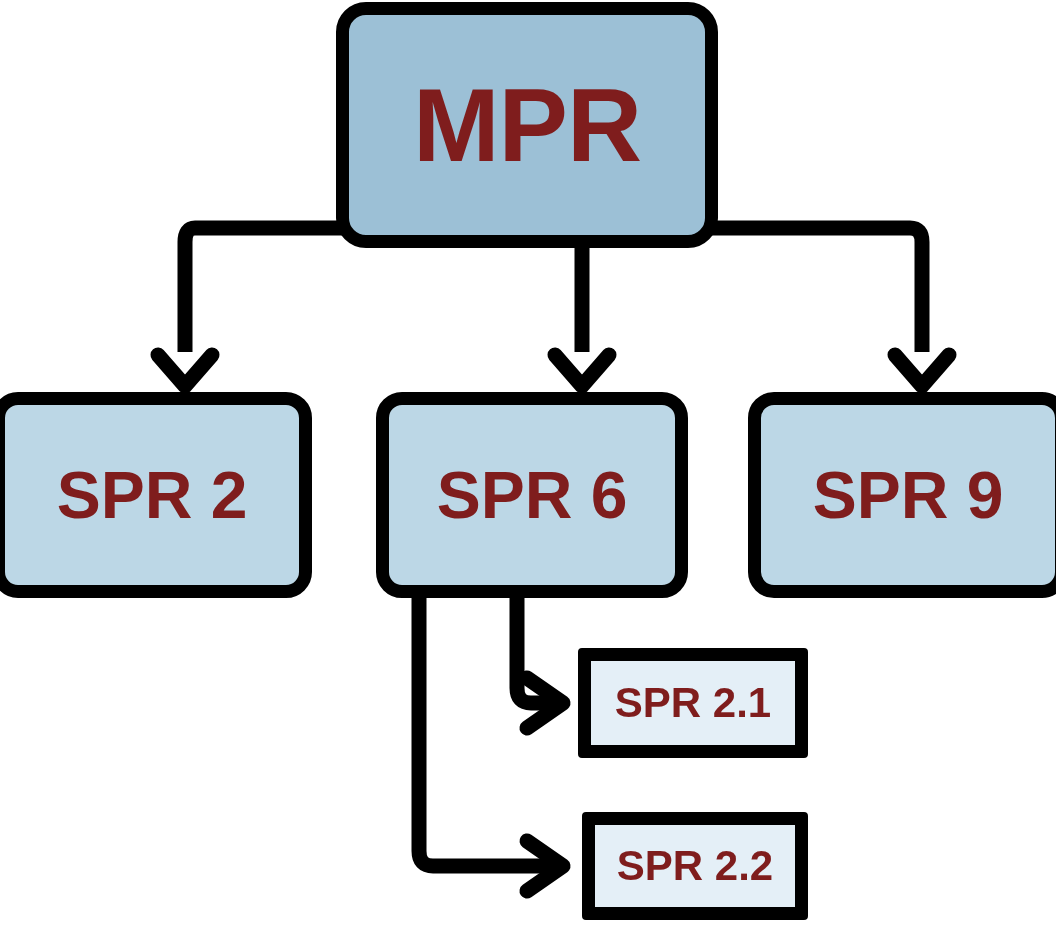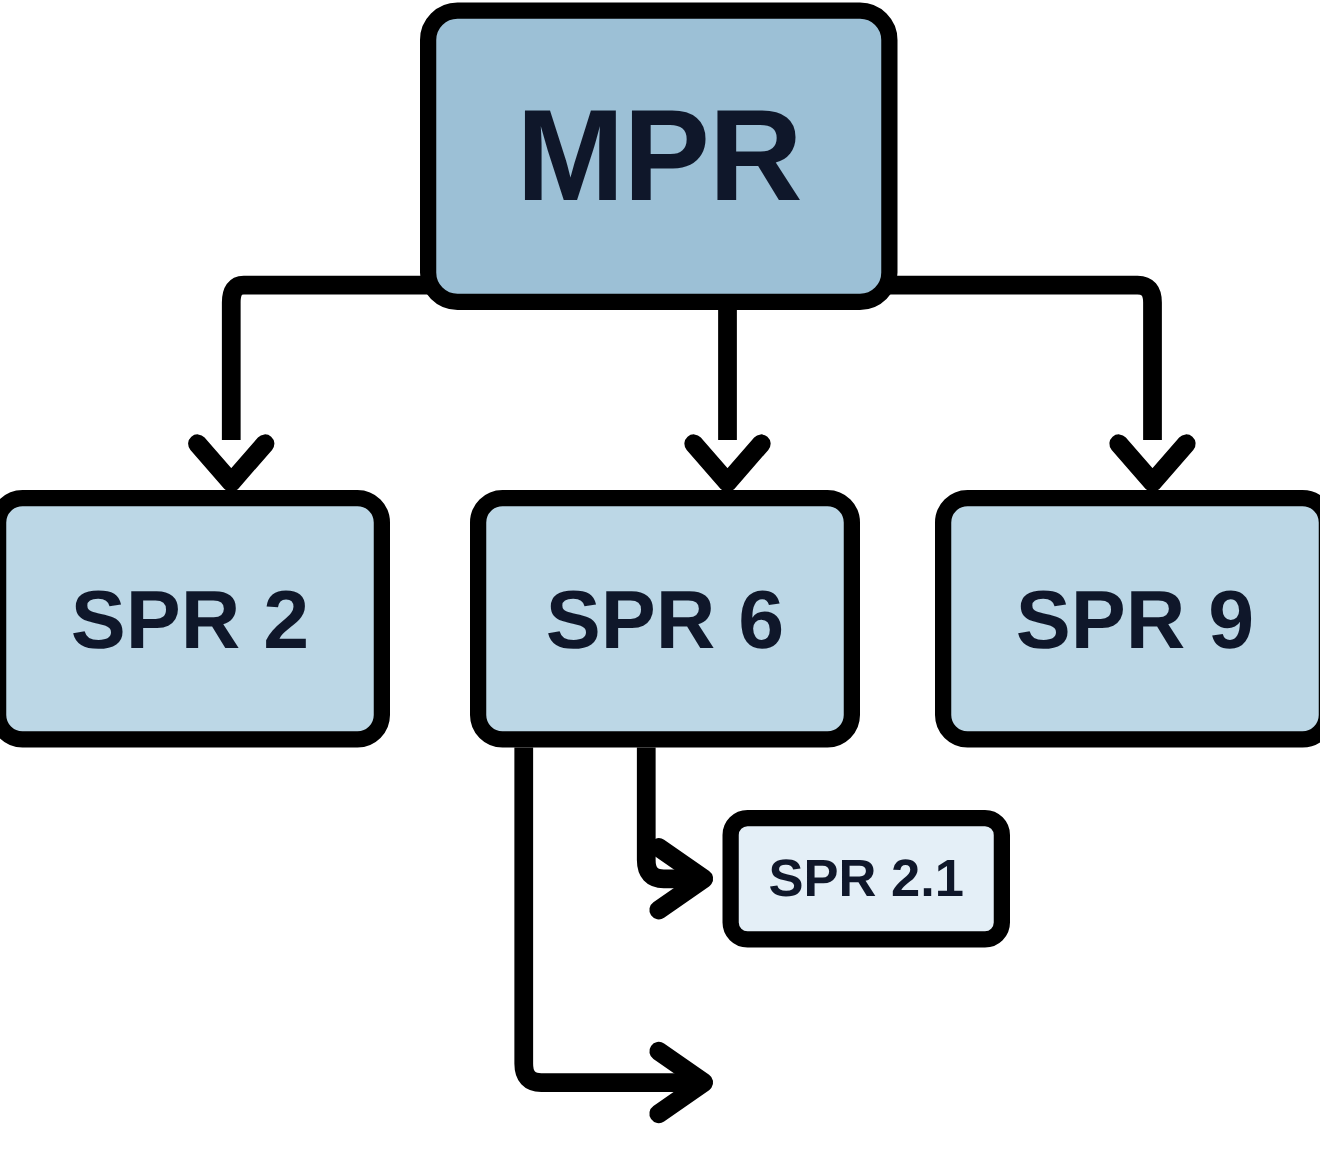--- a/index.html
+++ b/index.html
@@ -23,21 +23,21 @@
     top: 0;
     width: 1056px;
     height: 928px;
   }
   .node {
     position: absolute;
     box-sizing: border-box;
     display: flex;
     align-items: center;
     justify-content: center;
-    color: #0f172a;
+    color: #7f1d1d;
     font-weight: bold;
     font-family: "Liberation Sans", sans-serif;
     line-height: 1;
     white-space: nowrap;
     user-select: none;
   }
   .node-root {
     left: 336px;
     top: 2px;
     width: 382px;
@@ -56,21 +56,21 @@
     border-radius: 26px;
     font-size: 66px;
     letter-spacing: 0px;
   }
   .node-spr1 { left: -8px; width: 320px; }
   .node-spr2 { left: 376px; width: 312px; }
   .node-spr3 { left: 748px; width: 320px; }
   .node-level3 {
     background: #e4eff7;
     border: 13px solid #000000;
-    border-radius: 20px;
+    border-radius: 4px;
     font-size: 42px;
   }
   .node-spr21 {
     left: 578px;
     top: 648px;
     width: 230px;
     height: 110px;
   }
   .node-spr22 {
     left: 582px;
@@ -120,14 +120,17 @@
   </div>
 
   <div class="node node-level2 node-spr3">
     <span>SPR 9</span>
   </div>
 
   <div class="node node-level3 node-spr21">
     <span>SPR 2.1</span>
   </div>
 
+  <div class="node node-level3 node-spr22">
+    <span>SPR 2.2</span>
+  </div>
 
 </div>
 
 </body></html>

